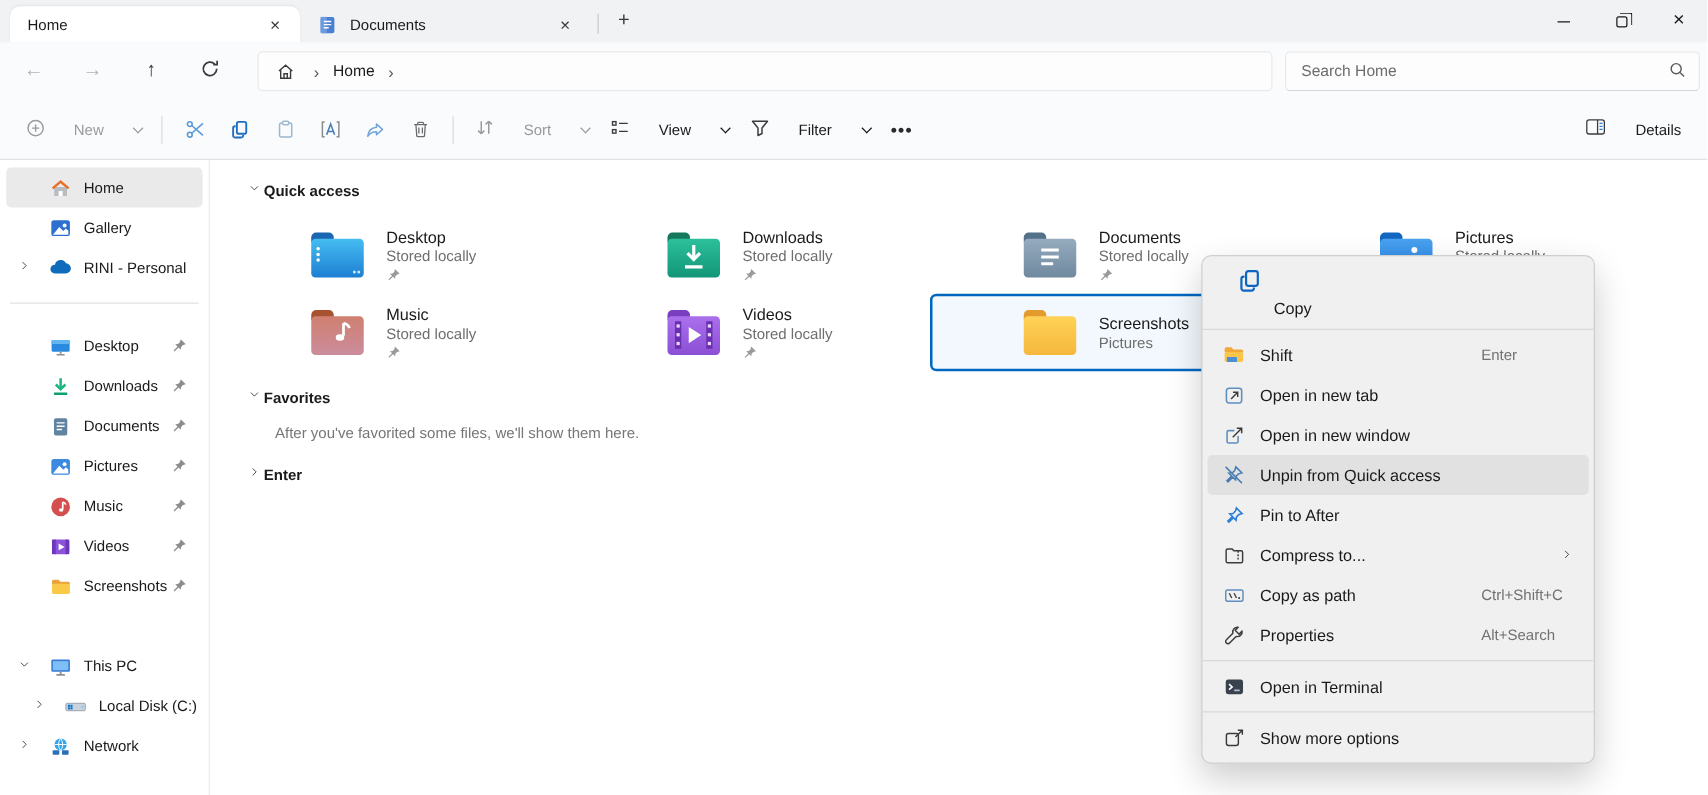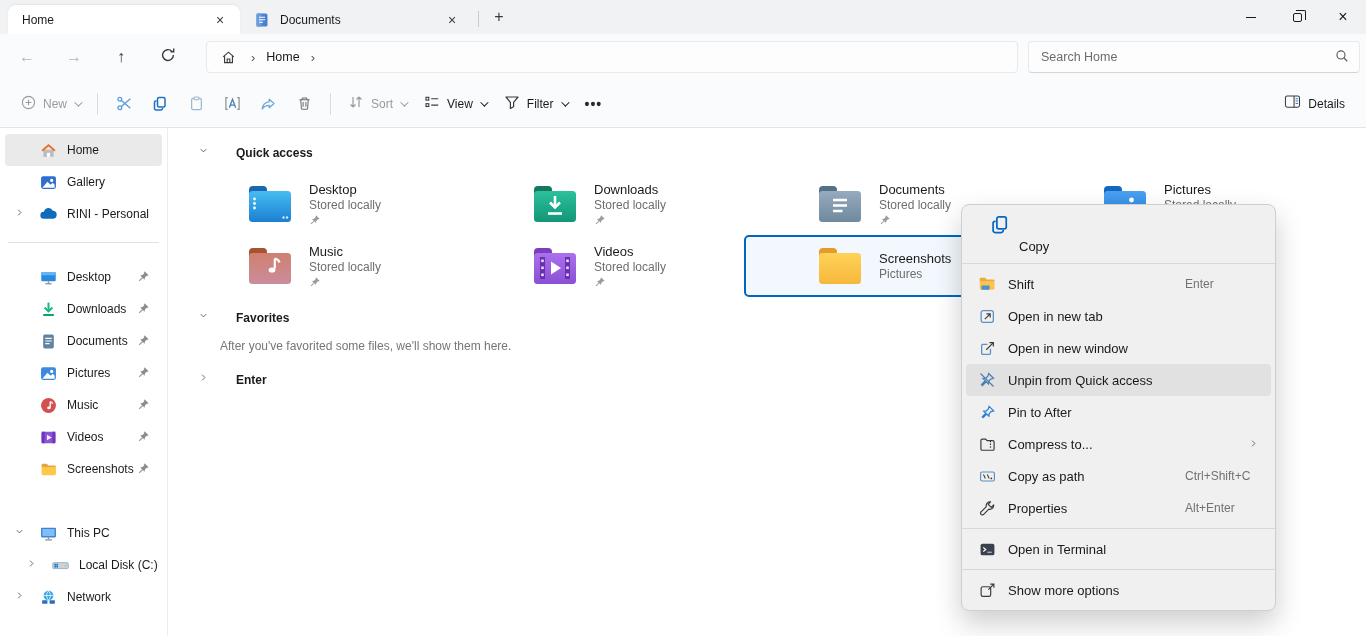--- a/index.html
+++ b/index.html
@@ -30,21 +30,21 @@
   .breadcrumb { height:32px; width:812px; margin-left:8px; background:#fdfdfe; border:1px solid #e9e9e9; border-radius:4px; display:flex; align-items:center; padding:0 10px; }
   .crumb-home { display:flex; align-items:center; margin:0 4px; }
   .crumb-sep { color:#555; font-size:13px; margin:0 11px; }
   .crumb-label { font-size:12.5px; }
   .searchbox { height:32px; width:332px; margin-left:10px; background:#fdfdfe; border:1px solid #e9e9e9; border-bottom-color:#d5d5d5; border-radius:4px; display:flex; align-items:center; padding:0 10px 0 12px; }
   .searchbox input { flex:1; border:none; outline:none; background:transparent; font-family:inherit; font-size:12.5px; color:#701a75; }
   .searchbox input::placeholder { color:#6c6c6c; }
 
   
   .toolbar { height:48px; background:#fafbfc; border-bottom:1px solid #e4e4e4; display:flex; align-items:center; padding:0 12px; }
-  .tb-btn { height:34px; display:flex; align-items:center; gap:7px; padding:0 9px; border-radius:4px; white-space:nowrap;justify-content:space-between; }
+  .tb-btn { height:34px; display:flex; align-items:center; gap:23px; padding:0 9px; border-radius:4px; white-space:nowrap;justify-content:space-between; }
   .tb-btn.disabled { color:#9a9a9a; }
   .tb-ico { width:36px; height:34px; display:flex; align-items:center; justify-content:center; border-radius:4px; }
   .tb-sep { width:1px; height:22px; background:#dcdcdc; margin:0 8px; }
   .chev { width:6px; height:6px; border-right:1.3px solid currentColor; border-bottom:1.3px solid currentColor; transform:rotate(45deg) translateY(-2px); display:inline-block; }
   .tb-spacer { flex:1; }
   .ellipsis { font-size:14px; letter-spacing:1px; font-weight:bold; color:#2b2b2b; }
 
   
   .app-body { display:flex; height:508px; background:#fff; }
   .sidebar { width:168px; border-right:1px solid #ececec; padding-top:6px; flex:none; }
@@ -53,21 +53,21 @@
   .side-item.selected { background:#eaeaea; }
   .s-chev { width:16px; display:flex; align-items:center; justify-content:flex-start; flex:none; }
   .s-icon { width:18px; height:18px; margin-left:8px; display:flex; align-items:center; justify-content:center; flex:none; }
   .s-label { margin-left:10px; white-space:nowrap; font-size:12px; }
   .s-pin { position:absolute; right:12px; top:9px; }
   .side-divider { height:1px; background:#e2e2e2; margin:12px 8px 18px 8px; }
   .side-spacer { height:32px; }
 
   
   .content { flex:1; padding-top:10px; position:relative; }
-  .section-head { height:30px; display:flex; align-items:center; gap:25px; padding-left:31px; }
+  .section-head { height:30px; display:flex; align-items:center; gap:0; padding-left:31px; }
   .section-title { font-weight:700; font-size:12px; }
   .tiles { display:grid; grid-template-columns:repeat(4,285px); grid-auto-rows:62px; margin-top:5px; margin-left:6px; }
   .tile { display:flex; align-items:center; padding-left:74px; border-radius:5px; position:relative; }
   .tile.selected { background:#f2f8fd; border:2px solid #0067c0; padding-left:72px; }
   .tile-icon { width:44px; height:38px; flex:none; }
   .tile-text { margin-left:17px; line-height:14px; }
   .tile-name { font-size:13px; color:#1a1a1a; }
   .tile-sub { font-size:12px; color:#6e6e6e; margin-top:1px; }
   .tile-pin { margin-top:2px; height:12px; }
   .fav-empty { padding-left:52px; margin-top:6px; color:#767676; font-size:12px; }
@@ -682,21 +682,21 @@
       <span class="ci-label">Copy as path</span>
       <span class="ci-short">Ctrl+Shift+C</span>
     </div>
     <div class="ctx-item">
       <span class="ci-ico">
         <svg width="17" height="17" viewBox="0 0 16 16" fill="none">
           <path d="M13.8 4.6a3.6 3.6 0 0 1-4.5 4L4.4 13.5a1.7 1.7 0 1 1-2.4-2.4l4.9-4.9a3.6 3.6 0 0 1 4-4.5L8.6 4l2.9 2.9z" stroke="#3b3b3b" stroke-width="1.1" stroke-linejoin="round"></path>
         </svg>
       </span>
       <span class="ci-label">Properties</span>
-      <span class="ci-short">Alt+Enter</span>
+      <span class="ci-short">Alt+Search</span>
     </div>
     <div class="ctx-sep"></div>
     <div class="ctx-item">
       <span class="ci-ico">
         <svg width="17" height="17" viewBox="0 0 16 16" fill="none">
           <rect x="1.5" y="2.5" width="13" height="11" rx="1.8" fill="#39414d"></rect>
           <path d="M4 6l2.3 2L4 10" stroke="#fff" stroke-width="1.2"></path>
           <path d="M7.8 10.6h4.2" stroke="#aebdcb" stroke-width="1.2"></path>
         </svg>
       </span>

